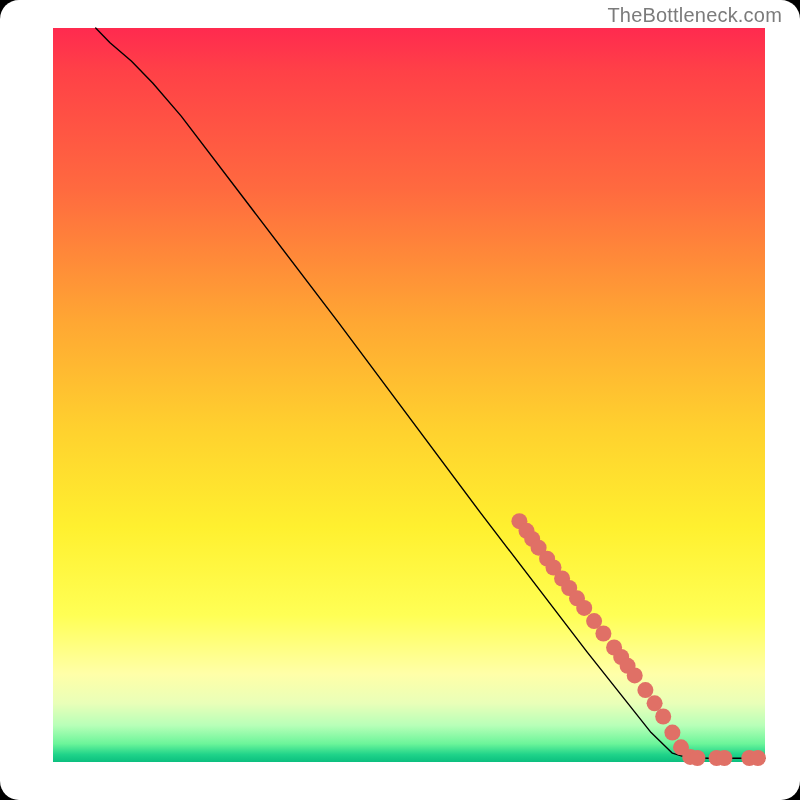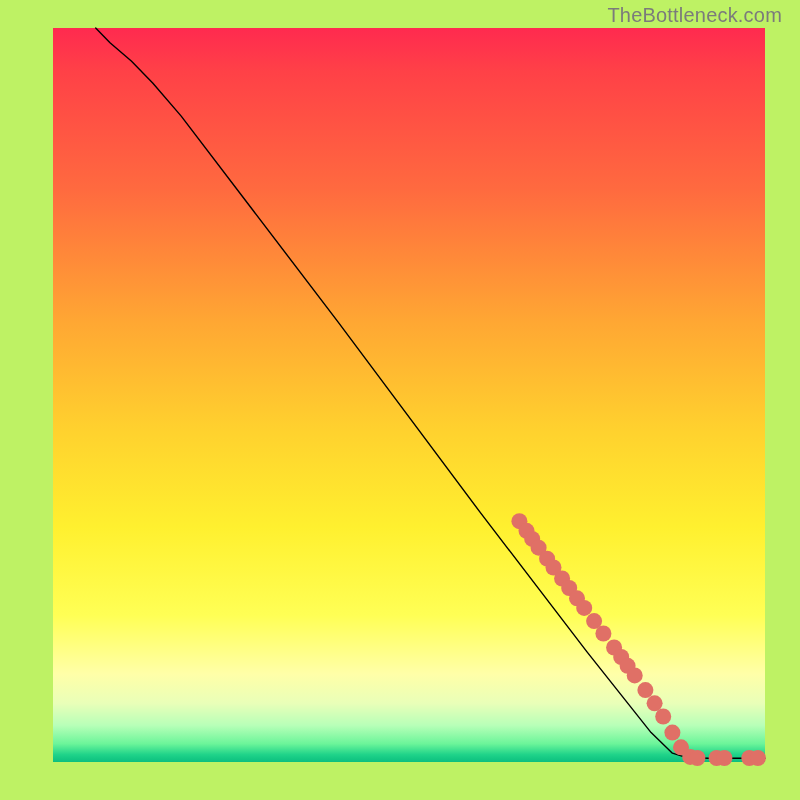--- a/index.html
+++ b/index.html
@@ -8,21 +8,22 @@
     width: 800px;
     height: 800px;
     background: #000;
     font-family: Arial, Helvetica, sans-serif;
     overflow: hidden;
   }
   .stage {
     position: relative;
     width: 800px;
     height: 800px;
-    background: #bef264;
+    background: #ffffff;
+    border-radius: 19px;
   }
   .attribution {
     position: absolute;
     top: 4px;
     right: 18px;
     color: #7b7b7b;
     font-size: 20px;
     letter-spacing: 0.2px;
     font-weight: 400;
   }

